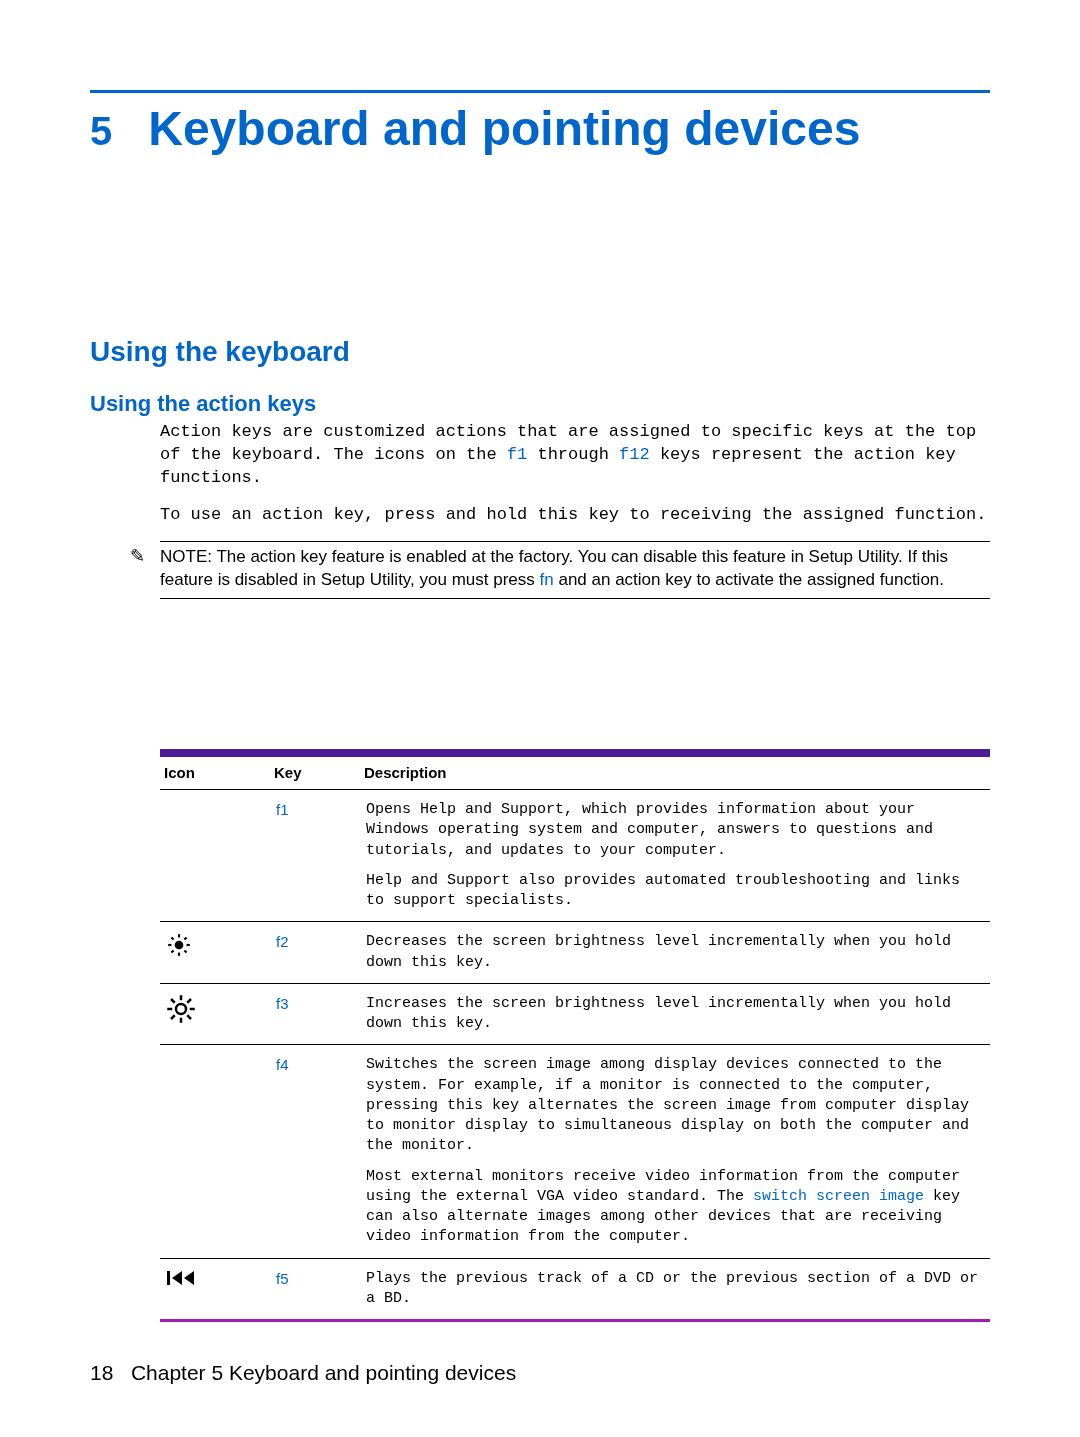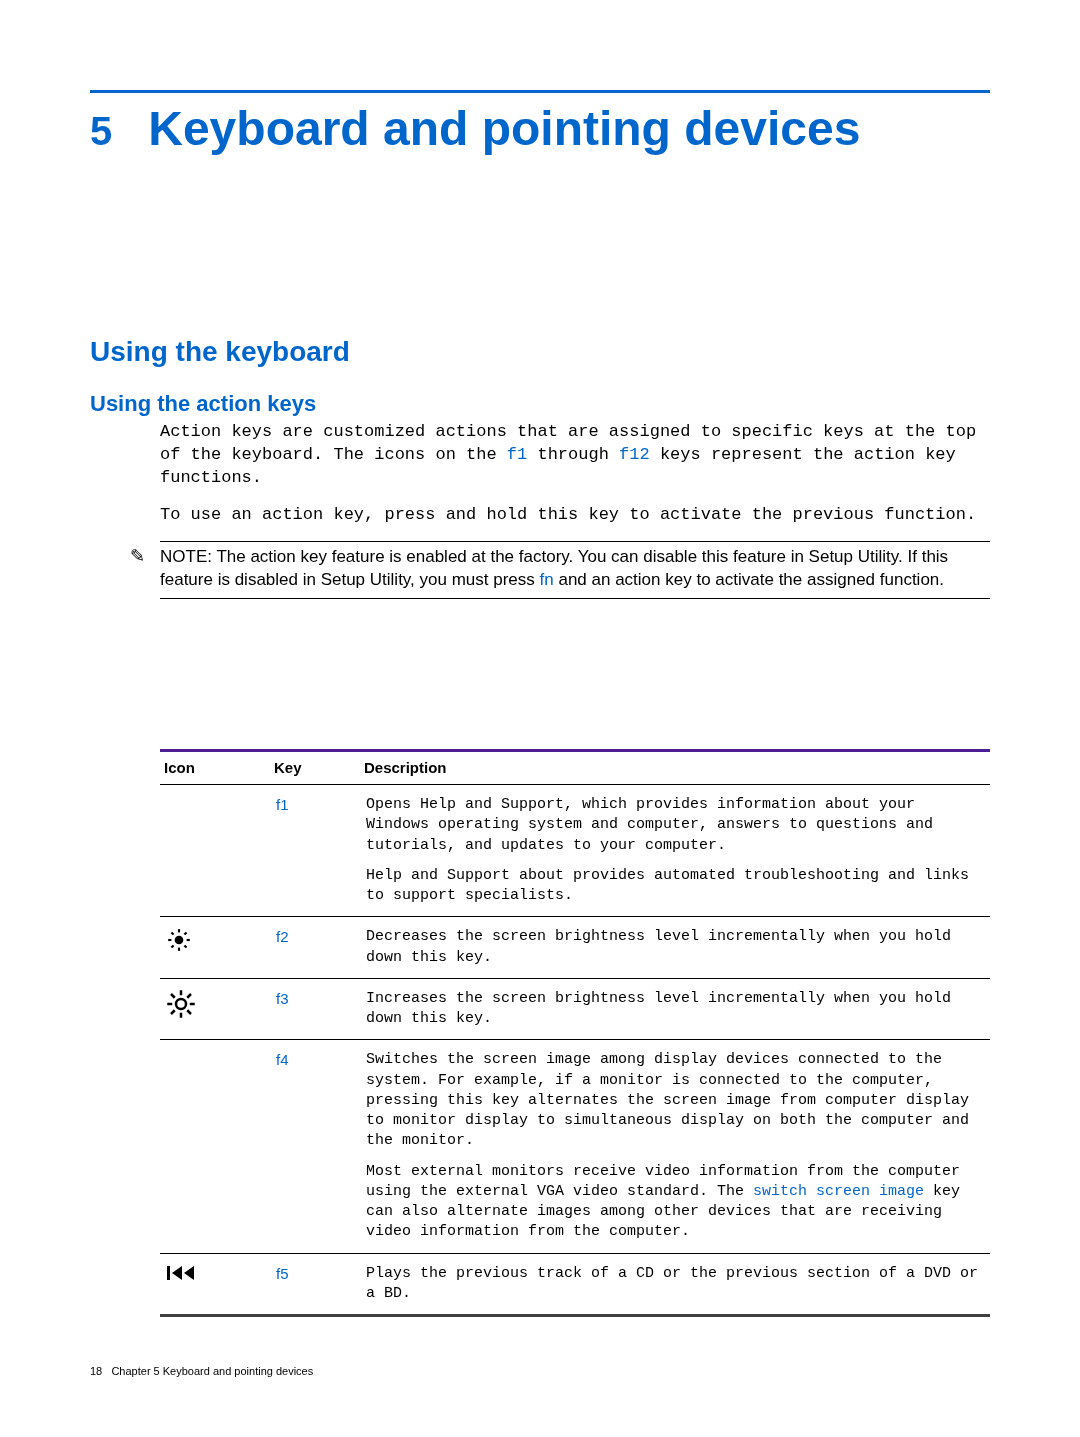--- a/index.html
+++ b/index.html
@@ -65,65 +65,65 @@
   .note-label { font-weight: 400; }
   .table-wrap {
     margin-top: 150px;
   }
   table.keys {
     width: 100%;
     border-collapse: collapse;
     font-size: 15px;
   }
   table.keys thead tr {
-    border-top: 3px solid #4c1d95;
+    border-top: 8px solid #4c1d95;
     border-bottom: 1px solid #000;
   }
   table.keys th {
     text-align: left;
     font-weight: 700;
     padding: 6px 4px 6px 4px;
   }
   table.keys tbody tr { border-bottom: 1px solid #000; }
-  table.keys tbody tr:last-child { border-bottom: 3px solid #404040; }
+  table.keys tbody tr:last-child { border-bottom: 3px solid #a21caf; }
   table.keys td {
     vertical-align: top;
     padding: 10px 6px;
   }
   .col-icon { width: 110px; }
   .col-key { width: 90px; }
   .keycol { color: #0066cc; }
   .desc p { margin: 0 0 10px 0; }
   .desc p:last-child { margin-bottom: 0; }
   .icon-cell svg { display: block; }
   .footer {
     position: absolute;
     left: 90px;
-    bottom: 60px;
-    font-size: 11px;
+    bottom: 52px;
+    font-size: 21px;
   }
 </style>
 </head>
 <body>
 
 <div class="page">
   <div class="rule-top"></div>
   <div class="chapter-line">
     <span class="chapter-num">5</span>
     <span class="chapter-title">Keyboard and pointing devices</span>
   </div>
 
   <h2 class="h1">Using the keyboard</h2>
   <h3 class="h2">Using the action keys</h3>
 
   <div class="body-col">
     <p class="para">
       <span>Action keys are customized actions that are assigned to specific keys at the top of the keyboard. The icons on the </span><span class="key">f1</span><span> through </span><span class="key">f12</span><span> keys represent the action key functions.</span>
     </p>
-    <p class="para">To use an action key, press and hold this key to activate the previous function.</p>
+    <p class="para">To use an action key, press and hold this key to receiving the assigned function.</p>
 
     <div class="note-block">
       <span class="note-icon">✎</span>
       <span class="note-label">NOTE:</span>
       <span>The action key feature is enabled at the factory. You can disable this feature in Setup Utility. If this feature is disabled in Setup Utility, you must press </span><span class="key">fn</span><span> and an action key to activate the assigned function.</span>
     </div>
 
     <div class="table-wrap">
       <table class="keys">
         <colgroup>
@@ -137,21 +137,21 @@
             <th>Key</th>
             <th>Description</th>
           </tr>
         </thead>
         <tbody>
           <tr>
             <td class="icon-cell"></td>
             <td class="keycol">f1</td>
             <td class="desc">
               <p>Opens Help and Support, which provides information about your Windows operating system and computer, answers to questions and tutorials, and updates to your computer.</p>
-              <p>Help and Support about provides automated troubleshooting and links to support specialists.</p>
+              <p>Help and Support also provides automated troubleshooting and links to support specialists.</p>
             </td>
           </tr>
           <tr>
             <td class="icon-cell">
               <svg width="26" height="26" viewBox="0 0 24 24">
                   <circle cx="12" cy="12" r="4" fill="#000"></circle>
                   <g stroke="#000" stroke-width="2">
                     <line x1="12" y1="2" x2="12" y2="5"></line>
                     <line x1="12" y1="19" x2="12" y2="22"></line>
                     <line x1="2" y1="12" x2="5" y2="12"></line>

